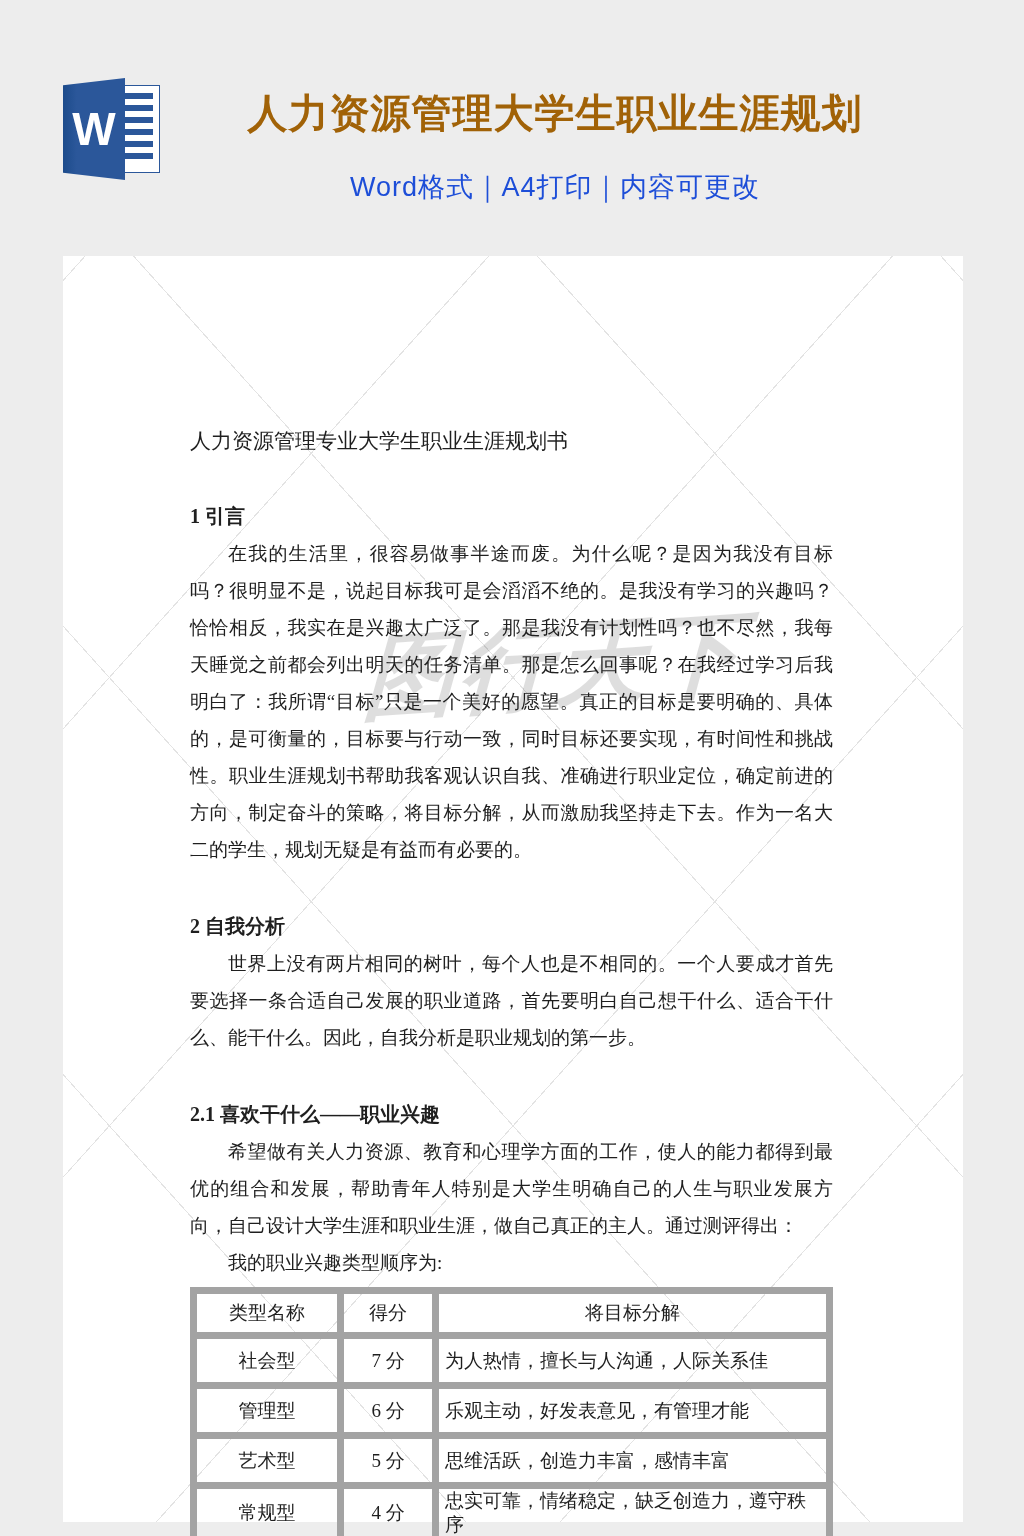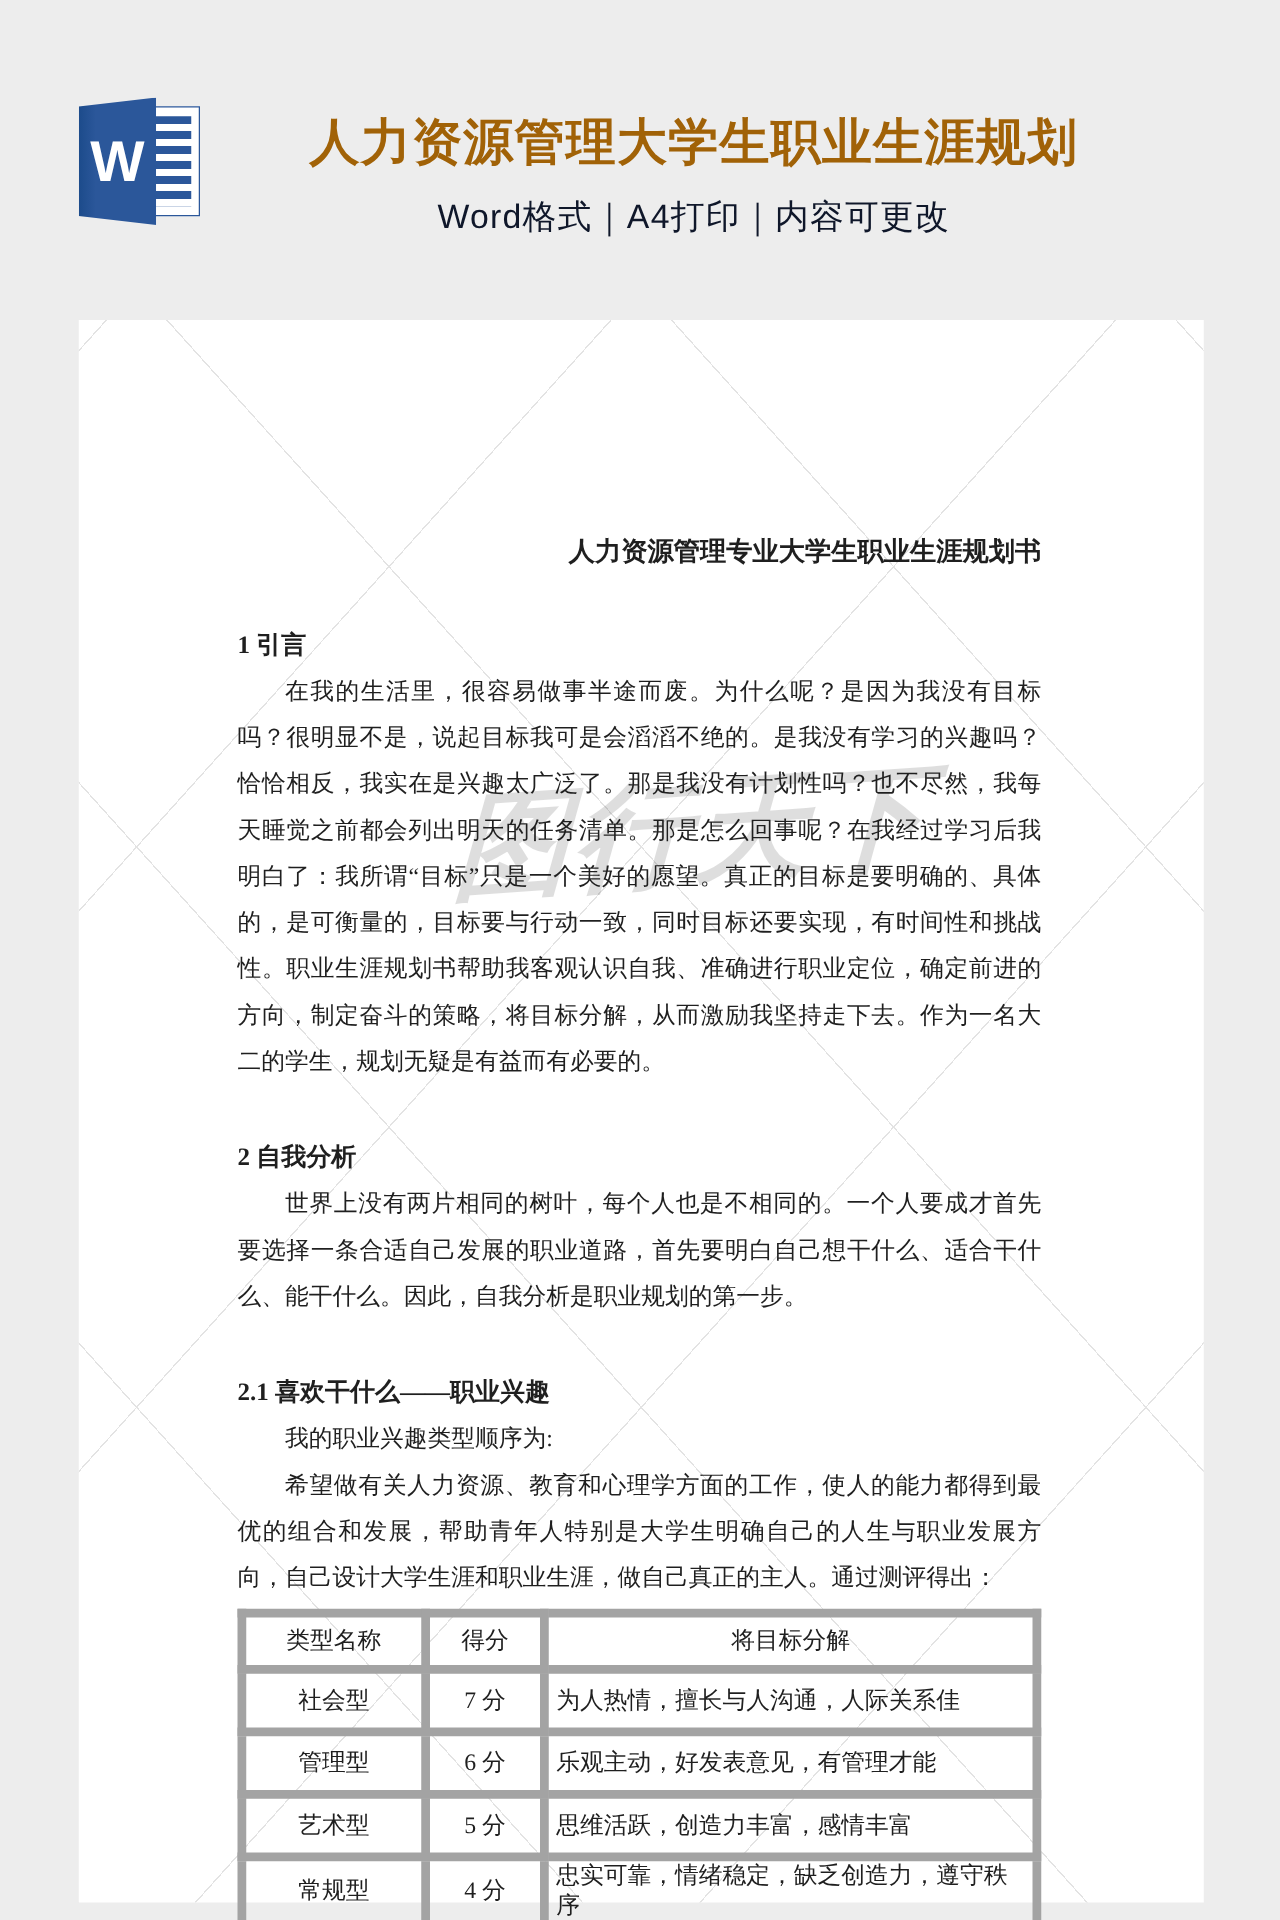--- a/index.html
+++ b/index.html
@@ -24,21 +24,21 @@
     position:absolute; left:0; top:0; width:62px; height:102px;
     background:linear-gradient(to right, #1c4b8b, #2b579a 22%);
     clip-path:polygon(0 7%, 100% 0, 100% 100%, 0 93%);
     display:flex; align-items:center; justify-content:center;
     color:#fff; font-family:"Liberation Sans", sans-serif;
     font-weight:bold; font-size:46px; line-height:1;
   }
   .hdr-text { position:absolute; left:86px; right:0; top:86px; text-align:center;
     font-family:"Liberation Sans", sans-serif; }
   .hdr-title { margin:0; font-size:40px; font-weight:bold; color:#a16207; letter-spacing:1px; }
-  .hdr-sub { margin-top:14px; font-size:27px; color:#0f172a; letter-spacing:1px; }
+  .hdr-sub { margin-top:28px; font-size:27px; color:#1d4ed8; letter-spacing:1px; }
 
   
   .doc-page {
     position:absolute; left:63px; top:256px; width:900px; height:1266px;
     background:#ffffff;
   }
   .lattice {
     position:absolute; inset:0; pointer-events:none;
     background:
       repeating-linear-gradient(48deg,  transparent 0 299px, #e3e3e3 299px 300px),
@@ -49,22 +49,22 @@
     font-size:92px; font-weight:bold; font-style:italic;
     color:rgba(0,0,0,0.13); letter-spacing:4px; white-space:nowrap;
     transform:rotate(-4deg) skewX(-6deg);
   }
   .doc-content {
     position:relative; box-sizing:border-box; height:100%;
     padding:169px 130px 0 127px;
     font-size:19px; line-height:37px; text-align:justify;
   }
   .doc-title {
-    margin:0 0 34px 0; text-align:right;
-    font-size:21px; font-weight:bold; line-height:33px;
+    margin:0 0 34px 0; text-align:left;
+    font-size:21px; font-weight:normal; line-height:33px;
   }
   .sec-h { margin:40px 0 0 0; font-size:20px; font-weight:bold; line-height:37px; }
   .para { margin:0; text-indent:2em; }
 
   
   .int-table { border-collapse:collapse; width:643px; margin-top:6px; font-size:19px; }
   .int-table th, .int-table td {
     border:7px solid #a3a3a3; text-align:center; font-weight:normal;
     padding:0 6px; line-height:24px;
   }
@@ -94,22 +94,22 @@
 
     <div class="doc-content">
       <h2 class="doc-title">人力资源管理专业大学生职业生涯规划书</h2>
 
       <div id="sections">
           <h3 class="sec-h">1 引言</h3>
           <p class="para">在我的生活里，很容易做事半途而废。为什么呢？是因为我没有目标吗？很明显不是，说起目标我可是会滔滔不绝的。是我没有学习的兴趣吗？恰恰相反，我实在是兴趣太广泛了。那是我没有计划性吗？也不尽然，我每天睡觉之前都会列出明天的任务清单。那是怎么回事呢？在我经过学习后我明白了：我所谓“目标”只是一个美好的愿望。真正的目标是要明确的、具体的，是可衡量的，目标要与行动一致，同时目标还要实现，有时间性和挑战性。职业生涯规划书帮助我客观认识自我、准确进行职业定位，确定前进的方向，制定奋斗的策略，将目标分解，从而激励我坚持走下去。作为一名大二的学生，规划无疑是有益而有必要的。</p>
           <h3 class="sec-h">2 自我分析</h3>
           <p class="para">世界上没有两片相同的树叶，每个人也是不相同的。一个人要成才首先要选择一条合适自己发展的职业道路，首先要明白自己想干什么、适合干什么、能干什么。因此，自我分析是职业规划的第一步。</p>
           <h3 class="sec-h">2.1 喜欢干什么——职业兴趣</h3>
+          <p class="para">希望做有关人力资源、教育和心理学方面的工作，使人的能力都得到最优的组合和发展，帮助青年人特别是大学生明确自己的人生与职业发展方向，自己设计大学生涯和职业生涯，做自己真正的主人。通过测评得出：</p>
           <p class="para">我的职业兴趣类型顺序为:</p>
-          <p class="para">希望做有关人力资源、教育和心理学方面的工作，使人的能力都得到最优的组合和发展，帮助青年人特别是大学生明确自己的人生与职业发展方向，自己设计大学生涯和职业生涯，做自己真正的主人。通过测评得出：</p>
         </div>
 
       <table class="int-table">
         <colgroup>
             <col style="width:147px">
             <col style="width:95px">
             <col>
           </colgroup>
         <thead>
             <tr id="tbl-head">

